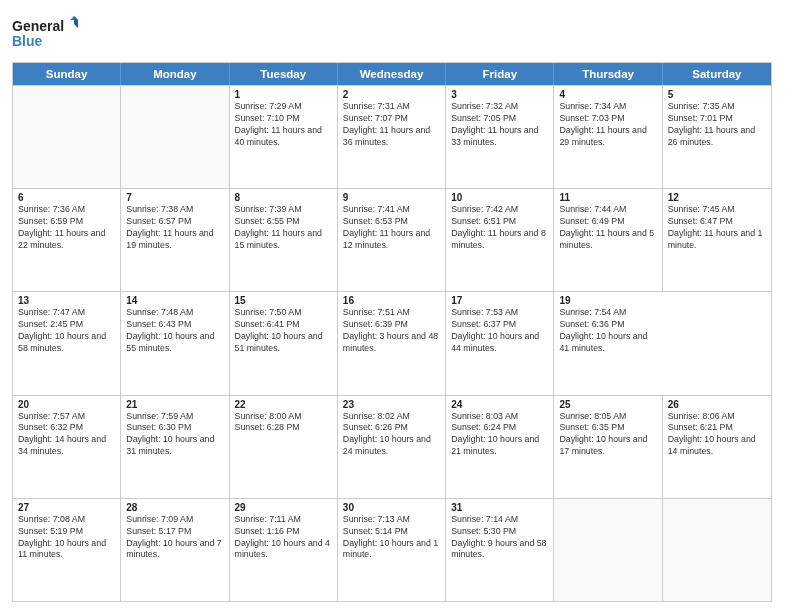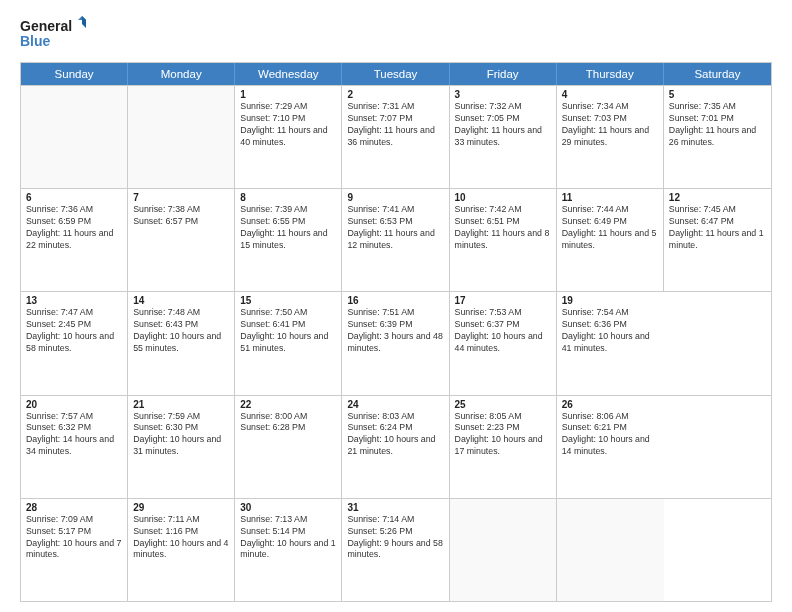--- a/index.html
+++ b/index.html
@@ -6,21 +6,21 @@
     body {
       font-family: Arial, sans-serif;
       background: #fff;
       width: 792px;
       height: 612px;
       overflow: hidden;
     }
     .page {
       width: 792px;
       height: 612px;
-      padding: 16px 20px 10px 20px;
+      padding: 16px 20px 10px 12px;
       display: flex;
       flex-direction: column;
     }
     .header {
       display: flex;
       justify-content: space-between;
       align-items: flex-start;
       margin-bottom: 10px;
     }
     .logo {
@@ -48,21 +48,21 @@
       border: 1px solid #ccc;
     }
     .cal-header-row {
       display: grid;
       grid-template-columns: repeat(7, 1fr);
       background: #3d7fc1;
     }
     .cal-header-cell {
       color: #fff;
       font-size: 11.5px;
-      font-weight: normal;
+      font-weight: bold;
       text-align: center;
       padding: 5px 2px;
       border-right: 1px solid #5a9ad4;
     }
     .cal-header-cell:last-child { border-right: none; }
     .cal-body {
       flex: 1;
       display: flex;
       flex-direction: column;
     }
@@ -110,22 +110,22 @@
     <div class="title-block">
       <h1></h1>
       <h2></h2>
     </div>
   </div>
 
   <div class="calendar">
     <div class="cal-header-row">
     <div class="cal-header-cell">Sunday</div>
         <div class="cal-header-cell">Monday</div>
+        <div class="cal-header-cell">Tuesday</div>
         <div class="cal-header-cell">Wednesday</div>
-        <div class="cal-header-cell">Tuesday</div>
         <div class="cal-header-cell">Friday</div>
         <div class="cal-header-cell">Thursday</div>
         <div class="cal-header-cell">Saturday</div>
       </div>
     <div class="cal-body">
     <div class="cal-week">
           <div class="cal-cell empty"></div>
           <div class="cal-cell empty"></div>
           <div class="cal-cell">
             <span class="day-num">1</span>
@@ -162,20 +162,21 @@
           <div class="cal-cell">
             <span class="day-num">6</span>
             <span class="cell-line">Sunrise: 7:36 AM</span>
             <span class="cell-line">Sunset: 6:59 PM</span>
             <span class="cell-line">Daylight: 11 hours and 22 minutes.</span>
           </div>
           <div class="cal-cell">
             <span class="day-num">7</span>
             <span class="cell-line">Sunrise: 7:38 AM</span>
             <span class="cell-line">Sunset: 6:57 PM</span>
+            <span class="cell-line">Daylight: 11 hours and 19 minutes.</span>
           </div>
           <div class="cal-cell">
             <span class="day-num">8</span>
             <span class="cell-line">Sunrise: 7:39 AM</span>
             <span class="cell-line">Sunset: 6:55 PM</span>
             <span class="cell-line">Daylight: 11 hours and 15 minutes.</span>
           </div>
           <div class="cal-cell">
             <span class="day-num">9</span>
             <span class="cell-line">Sunrise: 7:41 AM</span>
@@ -251,61 +252,73 @@
             <span class="cell-line">Sunrise: 7:59 AM</span>
             <span class="cell-line">Sunset: 6:30 PM</span>
             <span class="cell-line">Daylight: 10 hours and 31 minutes.</span>
           </div>
           <div class="cal-cell">
             <span class="day-num">22</span>
             <span class="cell-line">Sunrise: 8:00 AM</span>
             <span class="cell-line">Sunset: 6:28 PM</span>
           </div>
           <div class="cal-cell">
+            <span class="day-num">23</span>
+            <span class="cell-line">Sunrise: 8:02 AM</span>
+            <span class="cell-line">Sunset: 6:26 PM</span>
+            <span class="cell-line">Daylight: 10 hours and 24 minutes.</span>
+          </div>
+          <div class="cal-cell">
             <span class="day-num">24</span>
             <span class="cell-line">Sunrise: 8:03 AM</span>
             <span class="cell-line">Sunset: 6:24 PM</span>
             <span class="cell-line">Daylight: 10 hours and 21 minutes.</span>
           </div>
           <div class="cal-cell">
             <span class="day-num">25</span>
             <span class="cell-line">Sunrise: 8:05 AM</span>
-            <span class="cell-line">Sunset: 2:23 PM</span>
+            <span class="cell-line">Sunset: 6:35 PM</span>
             <span class="cell-line">Daylight: 10 hours and 17 minutes.</span>
           </div>
           <div class="cal-cell">
             <span class="day-num">26</span>
             <span class="cell-line">Sunrise: 8:06 AM</span>
             <span class="cell-line">Sunset: 6:21 PM</span>
             <span class="cell-line">Daylight: 10 hours and 14 minutes.</span>
           </div>
         </div>
         <div class="cal-week">
           <div class="cal-cell">
+            <span class="day-num">27</span>
+            <span class="cell-line">Sunrise: 7:08 AM</span>
+            <span class="cell-line">Sunset: 5:19 PM</span>
+            <span class="cell-line">Daylight: 10 hours and 11 minutes.</span>
+          </div>
+          <div class="cal-cell">
             <span class="day-num">28</span>
             <span class="cell-line">Sunrise: 7:09 AM</span>
             <span class="cell-line">Sunset: 5:17 PM</span>
             <span class="cell-line">Daylight: 10 hours and 7 minutes.</span>
           </div>
           <div class="cal-cell">
             <span class="day-num">29</span>
             <span class="cell-line">Sunrise: 7:11 AM</span>
             <span class="cell-line">Sunset: 1:16 PM</span>
             <span class="cell-line">Daylight: 10 hours and 4 minutes.</span>
           </div>
           <div class="cal-cell">
             <span class="day-num">30</span>
             <span class="cell-line">Sunrise: 7:13 AM</span>
             <span class="cell-line">Sunset: 5:14 PM</span>
             <span class="cell-line">Daylight: 10 hours and 1 minute.</span>
           </div>
           <div class="cal-cell">
             <span class="day-num">31</span>
             <span class="cell-line">Sunrise: 7:14 AM</span>
-            <span class="cell-line">Sunset: 5:26 PM</span>
+            <span class="cell-line">Sunset: 5:30 PM</span>
             <span class="cell-line">Daylight: 9 hours and 58 minutes.</span>
           </div>
           <div class="cal-cell empty"></div>
           <div class="cal-cell empty"></div>
         </div>
       </div>
   </div>
 </div>
 
 </body></html>

